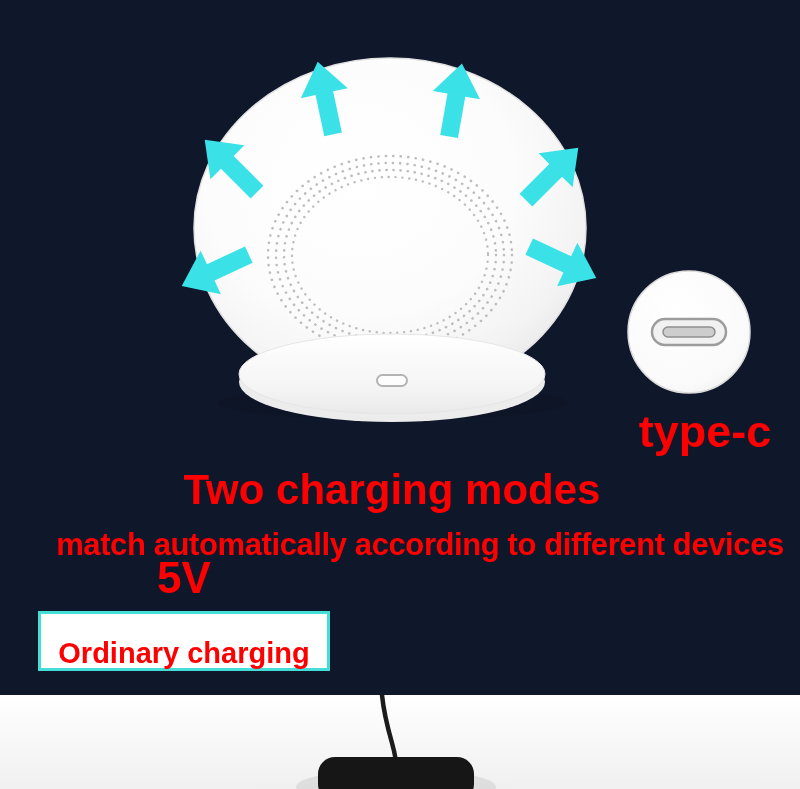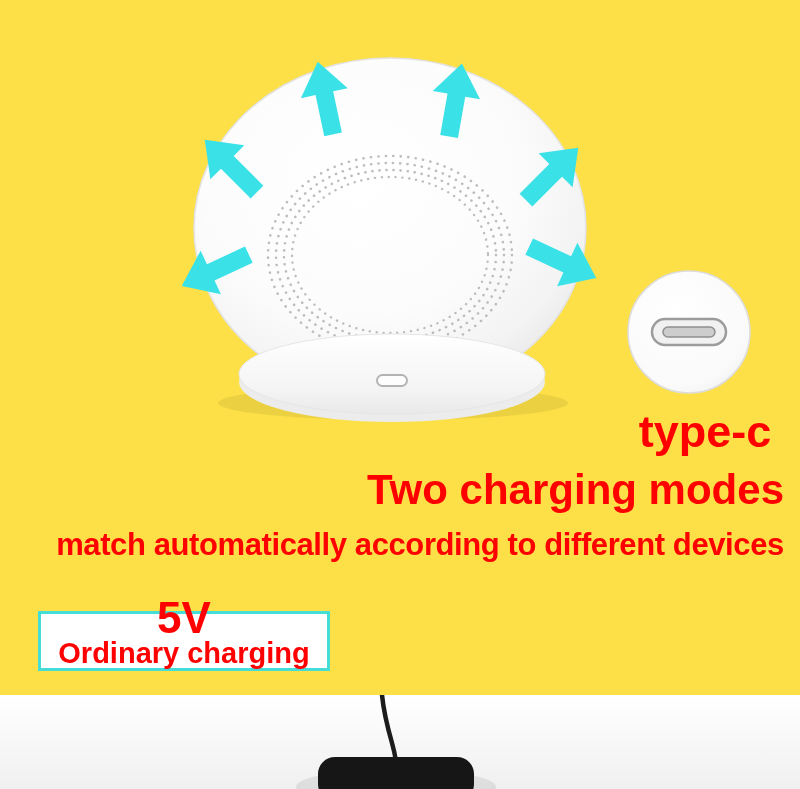--- a/index.html
+++ b/index.html
@@ -5,21 +5,21 @@
   html, body {
     margin: 0;
     padding: 0;
     background: #ffffff;
     font-family: "Liberation Sans", sans-serif;
   }
   .poster {
     position: relative;
     width: 800px;
     height: 789px;
-    background: #fde047;
+    background: #0f172a;
     overflow: hidden;
   }
   .photo-main {
     position: absolute;
     left: 0; top: 0;
     width: 800px; height: 470px;
   }
   .arrow use { fill: var(--arrow-cyan, #3ae2e8); }
   .inset {
     position: absolute;
@@ -32,21 +32,21 @@
     width: 190px;
     text-align: center;
     font-size: 45px;
     font-weight: bold;
     color: var(--accent-red, #ff0000);
   }
   .headline {
     position: absolute;
     left: 0; top: 466px;
     width: 784px;
-    text-align: right;
+    text-align: center;
     font-size: 42px;
     font-weight: bold;
     color: var(--accent-red, #ff0000);
   }
   .subheadline {
     position: absolute;
     left: 0; top: 527px;
     width: 800px;
     text-align: center;
     font-size: 31px;
@@ -74,20 +74,21 @@
     font-size: 44px;
     font-weight: bold;
     line-height: 40px;
     color: var(--accent-red, #ff0000);
   }
   .mode-label {
     font-size: 29px;
     font-weight: bold;
     line-height: 30px;
     color: var(--accent-red, #ff0000);
+    margin-top: 40px;
   }
   .photo-bottom {
     position: absolute;
     left: 0; top: 695px;
     width: 800px; height: 94px;
   }
 </style>
 </head>
 <body>
 

